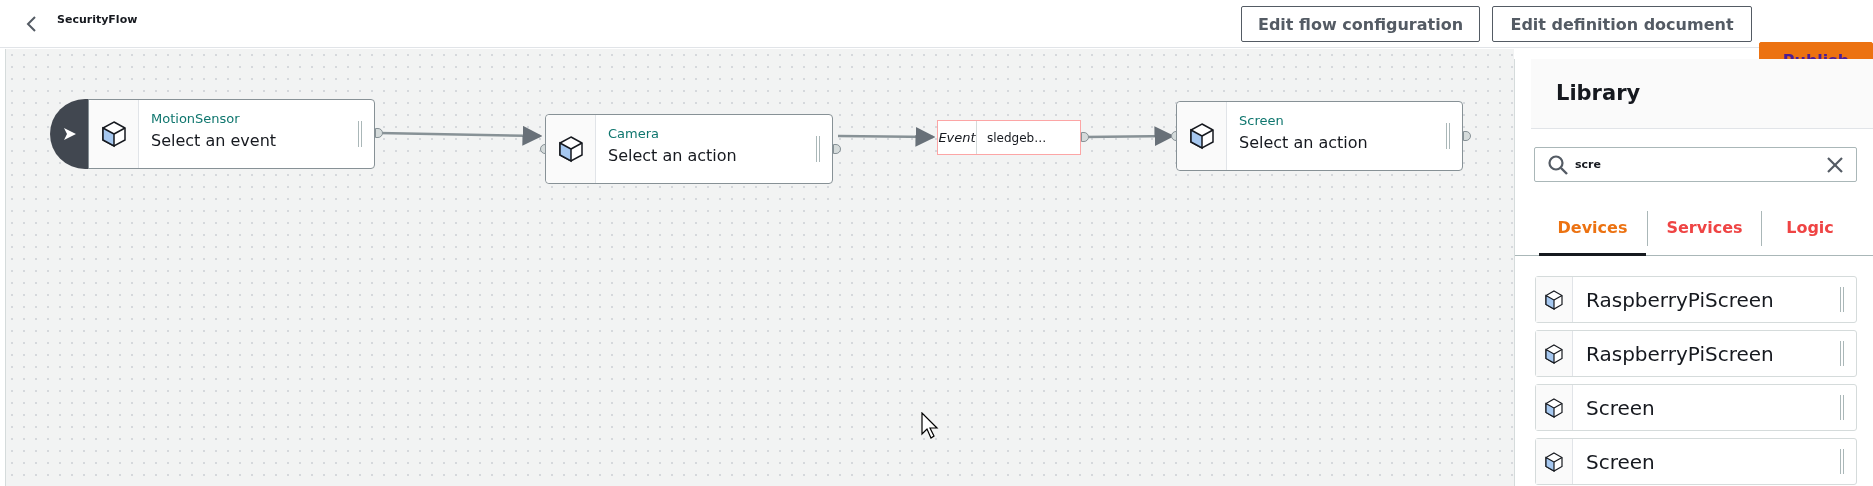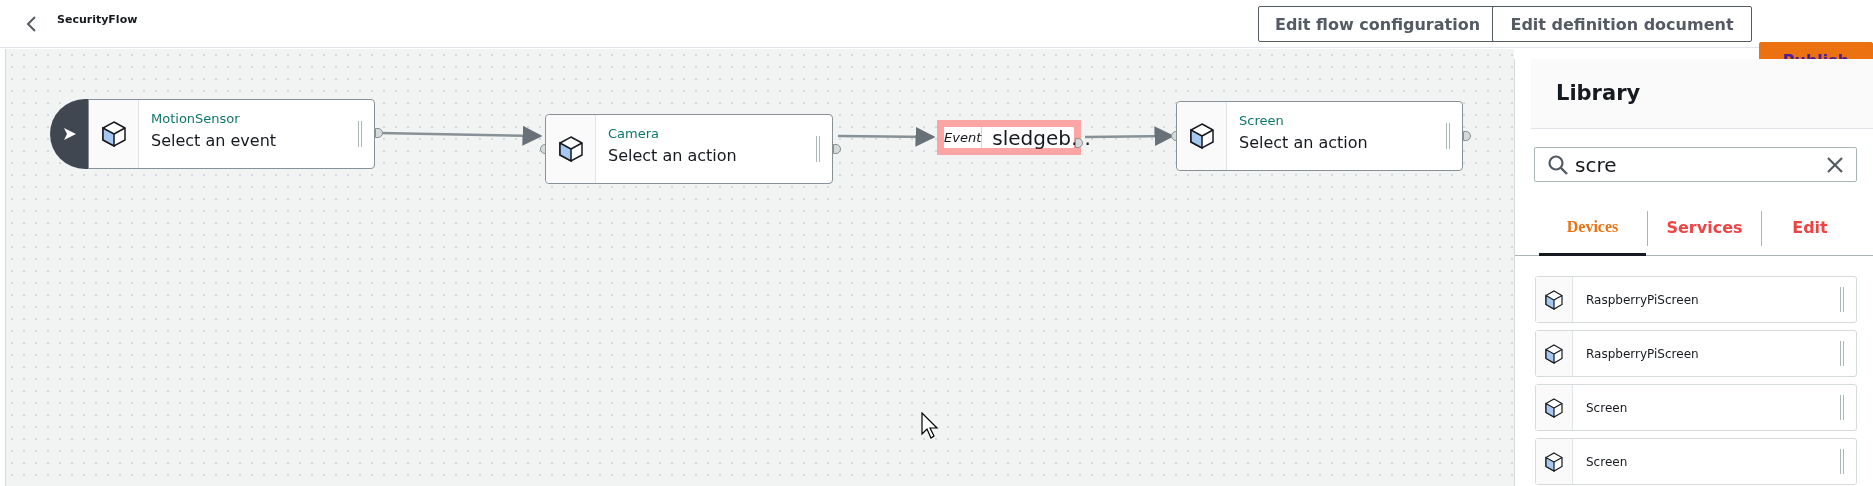--- a/index.html
+++ b/index.html
@@ -29,51 +29,51 @@
   .port { position: absolute; width: 8px; height: 10px; background: #d5dbdb;
     border: 1px solid #879196; border-radius: 0 6px 6px 0; }
   .start { position: absolute; left: 50px; top: 99px; width: 40px; height: 70px; background: #414750;
     border-radius: 35px 0 0 35px; display: flex; align-items: center; justify-content: center; }
   .panel { position: absolute; left: 1514px; top: 59px; width: 359px; height: 437px; background: #fff;
     border-left: 1px solid #d5dbdb; padding-left: 16px; }
   .panel-head { height: 70px; background: #fafafa; border-bottom: 1px solid #e1e4e8; padding: 22px 0 0 25px;
     font-size: 21px; font-weight: bold; }
   .search { position: absolute; left: 19px; top: 88px; width: 323px; height: 35px; border: 1px solid #aab7b8;
     border-radius: 2px; display: flex; align-items: center; }
-  .search input { border: none; outline: none; font-size: 20px; flex: 1; height: 30px; margin-left: 6px;
-    font-family: "DejaVu Sans", sans-serif; color: #16191f; background: transparent; }
+  .search input { border: none; outline: none; font-size: 11px; flex: 1; height: 30px; margin-left: 6px;
+    font-family: "DejaVu Sans", sans-serif; color: #16191f; background: transparent; font-weight: bold; }
   .tabs { position: absolute; left: 0; top: 140px; width: 359px; height: 57px; border-bottom: 1px solid #aab7b8; }
   .tab { position: absolute; top: 0; height: 56px; display: flex; align-items: center; justify-content: center;
     font-size: 16px; font-weight: bold; color: #ef4444; cursor: pointer; }
-  .tab.active { color: #ec7211; font-family: Liberation Serif, serif; }
+  .tab.active { color: #ec7211; }
   .tab.active::after { content: ""; position: absolute; left: 0; right: 0; bottom: -1px; height: 3px; background: #16191f; }
   .tabsep { position: absolute; top: 12px; width: 1px; height: 35px; background: #aab7b8; }
   .item { position: absolute; left: 20px; width: 322px; height: 47px; border: 1px solid #d5dbdb; border-radius: 3px;
     display: flex; cursor: grab; background: #fff; }
   .item .iconbox { width: 37px; background: #fafafa; border-right: 1px solid #e1e4e8; display: flex;
     align-items: center; justify-content: center; }
-  .item .lbl { padding-left: 13px; font-size: 12px; display: flex; align-items: center; flex: 1; }
+  .item .lbl { padding-left: 13px; font-size: 20px; display: flex; align-items: center; flex: 1; }
   .item .grip { top: 10px; right: 12px; height: 25px; }
   .event-node { position: absolute; left: 937px; top: 120px; width: 144px; height: 35px; background: #fff;
-    border: 7px solid #fca5a5; display: flex; }
+    border: 1px solid #fca5a5; display: flex; }
   .event-node .tag { width: 39px; border-right: 1px solid #d5dbdb; font-style: italic; font-size: 13px;
     color: #16191f; display: flex; align-items: center; justify-content: center; }
-  .event-node .val { font-size: 20px; padding-left: 10px; display: flex; align-items: center; }
+  .event-node .val { font-size: 12px; padding-left: 10px; display: flex; align-items: center; }
 </style>
 </head>
 <body>
 
 <div class="header">
   <div class="back">
     <svg width="24" height="24">
         <polyline points="15,5 8,12 15,19" fill="none" stroke="#545b64" stroke-width="2"></polyline>
       </svg>
   </div>
   <div class="title">SecurityFlow</div>
-  <div class="btn" style="left:1241px;width:239px;margin-left:17px;">Edit flow configuration</div>
+  <div class="btn" style="left:1241px;width:239px;">Edit flow configuration</div>
   <div class="btn" style="left:1492px;width:260px;">Edit definition document</div>
   <div class="btn primary" style="left:1759px;width:114px;">Publish</div>
 </div>
 
 <div class="canvas"></div>
 
 <svg style="position:absolute;left:0;top:0;" width="1514" height="486">
   <defs>
       <marker id="arr" markerWidth="8" markerHeight="8" refX="7" refY="4" orient="auto">
         <path d="M0,0 L8,4 L0,8 z" fill="#687078"></path>
@@ -161,21 +161,21 @@
     <svg width="18" height="18" style="margin-right:12px;cursor:pointer;">
         <line x1="2" y1="2" x2="16" y2="16" stroke="#545b64" stroke-width="2.2"></line>
         <line x1="16" y1="2" x2="2" y2="16" stroke="#545b64" stroke-width="2.2"></line>
       </svg>
   </div>
   <div class="tabs">
     <div class="tab active" style="left:24px;width:107px;">Devices</div>
     <div class="tabsep" style="left:132px;"></div>
     <div class="tab" style="left:133px;width:113px;">Services</div>
     <div class="tabsep" style="left:246px;"></div>
-    <div class="tab" style="left:247px;width:96px;">Edit</div>
+    <div class="tab" style="left:247px;width:96px;">Logic</div>
   </div>
 
   <div class="item" style="top:217px;">
     <div class="iconbox">
         <svg width="18" height="20">
           <path d="M9,1 L17,5.5 L17,14.5 L9,19 L1,14.5 L1,5.5 z" fill="#fff" stroke="#16191f" stroke-width="1.2"></path>
           <path d="M1,5.5 L9,10 L9,19 L1,14.5 z" fill="#a6c8f0" stroke="#16191f" stroke-width="1.2"></path>
           <path d="M9,10 L17,5.5" stroke="#16191f" stroke-width="1.2"></path>
         </svg>
       </div>

